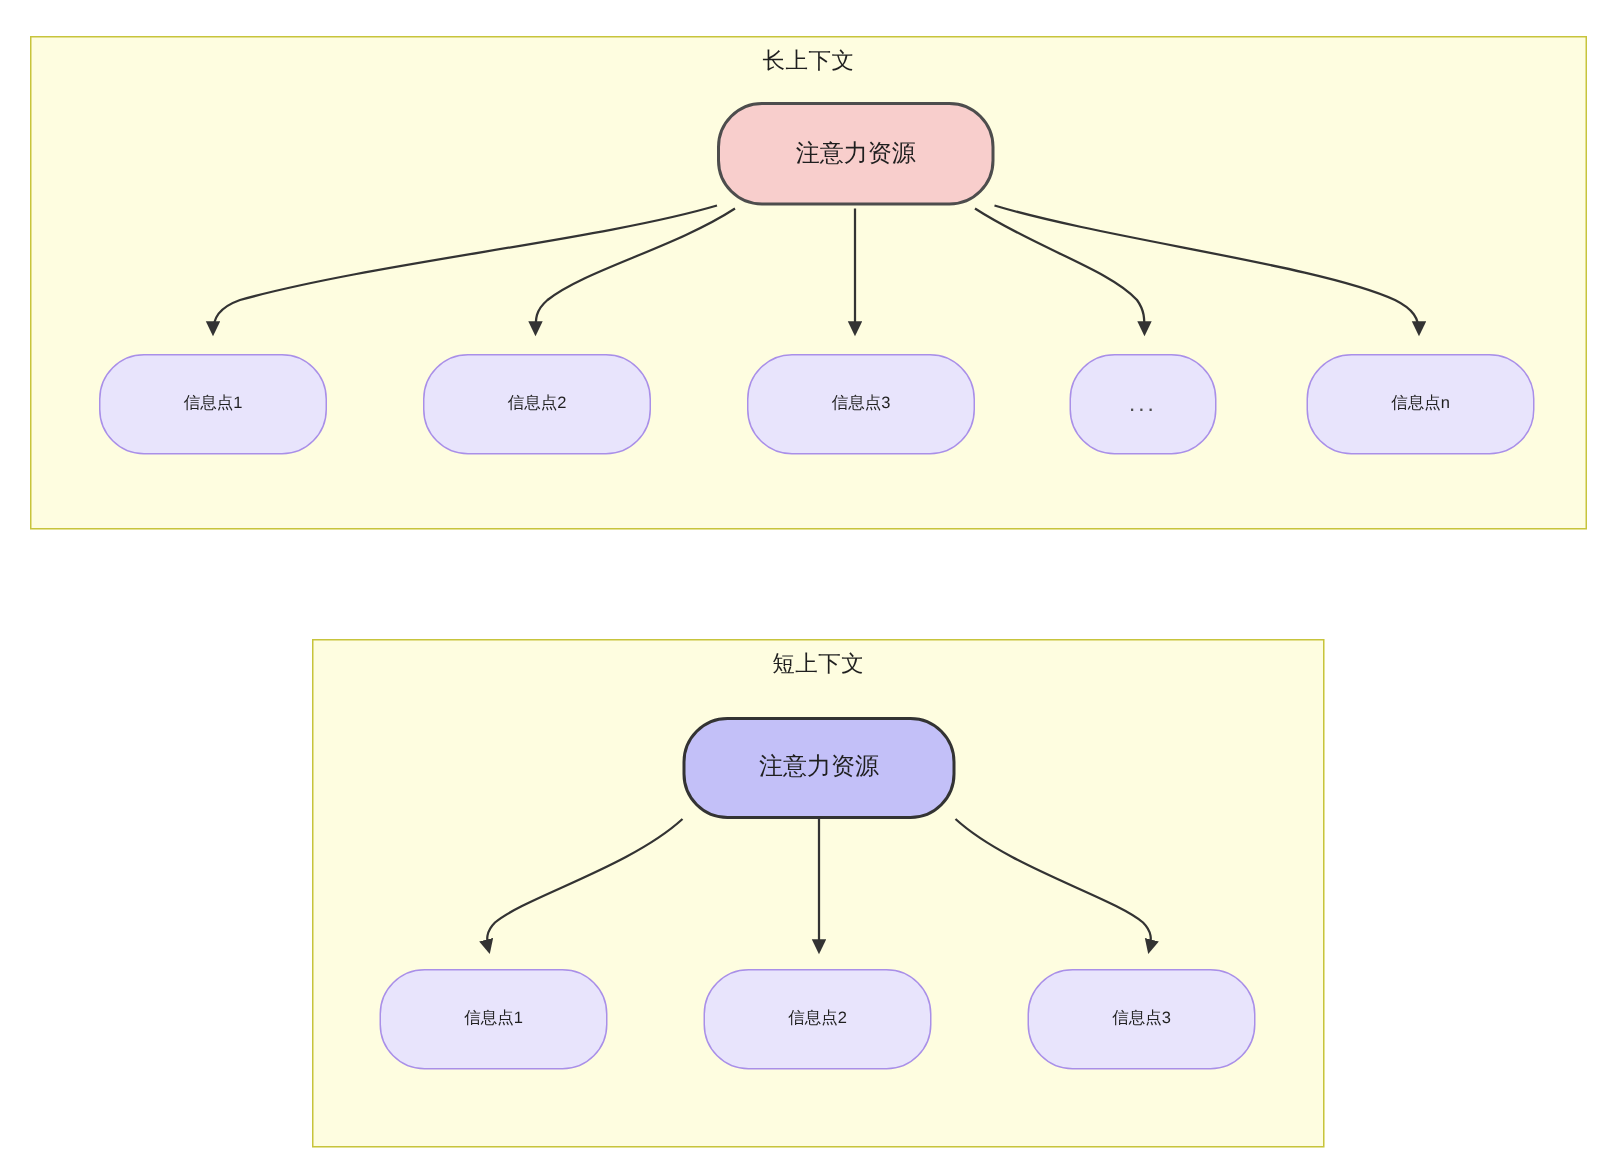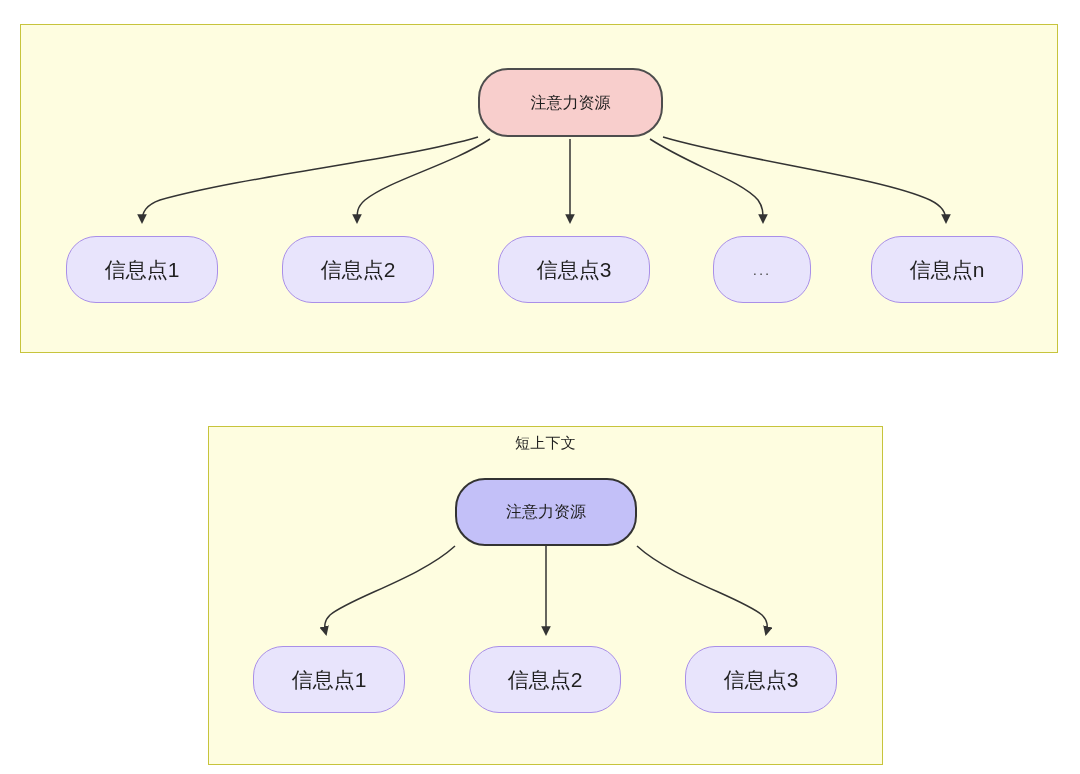--- a/index.html
+++ b/index.html
@@ -57,35 +57,36 @@
     background: #F8CECC;
     border: 2px solid #4D4D4D;
   }
   .node-attention-short {
     background: #C3C0F8;
     border: 2px solid #333333;
   }
   .node-info {
     background: #E8E4FC;
     border: 1.5px solid #A98FE8;
-    font-size: 21px;
+    font-size: 11px;
   }
   .node-info.ellipsis {
     color: #4d4d4d;
     letter-spacing: 2px;
     font-size: 15px;
   }
 </style>
 </head>
 <body>
 
 <div id="diagram-root">
 
   <div class="group-frame" style="left:20px; top:24px; width:1038px; height:329px;"></div>
 
+  <div class="group-title" style="left:20px; top:33px; width:1038px;">长上下文</div>
 
   <svg class="svg-layer" viewBox="0 0 1080 774" xmlns="http://www.w3.org/2000/svg">
     <defs>
       <marker id="arrowhead" markerWidth="9" markerHeight="9" refX="5.2" refY="3.2" orient="auto" markerUnits="strokeWidth">
         <path d="M0,0 L6.6,3.2 L0,6.4 z" fill="#333333"></path>
       </marker>
     </defs>
     <g fill="none" stroke="#333333" stroke-width="1.5" marker-end="url(#arrowhead)">
       <path d="M478,137 C400,160 250,175 160,200 C146,205 142,212 142,222"></path>
       <path d="M490,139 C450,165 390,180 365,200 C357,207 357,212 357,222"></path>

